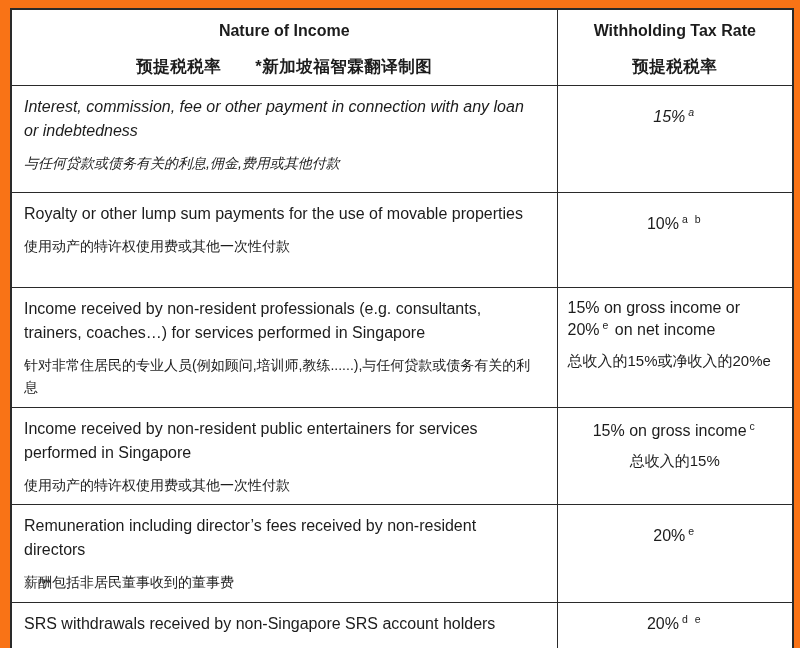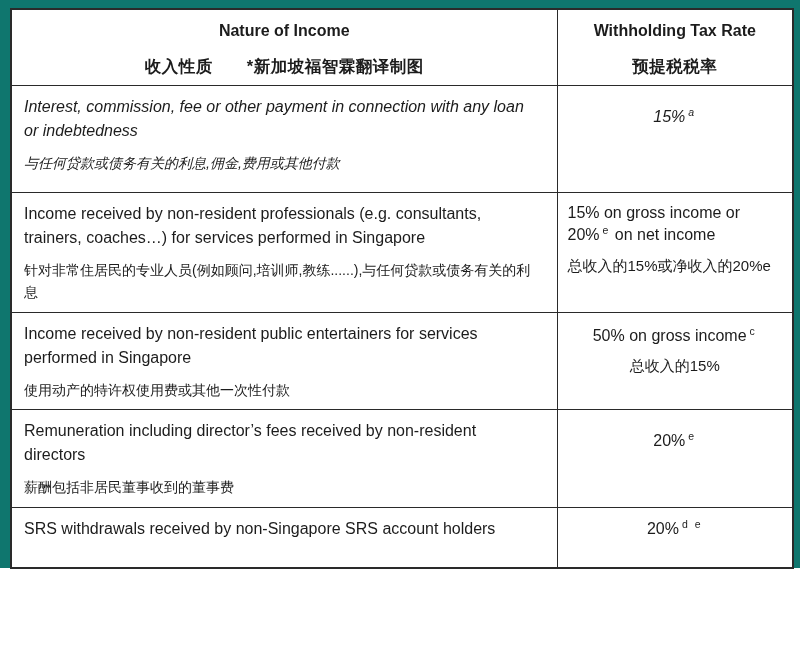--- a/index.html
+++ b/index.html
@@ -9,22 +9,22 @@
     width: 800px;
     height: 648px;
     overflow: hidden;
     font-family: "Liberation Sans", "DejaVu Sans", sans-serif;
     color: #1c1c1c;
     -webkit-font-smoothing: antialiased;
   }
   .page {
     position: relative;
     width: 800px;
-    height: 568px;
-    background: #0f766e;
+    height: 648px;
+    background: #f97316;
   }
   table.tax-table {
     position: absolute;
     left: 10px;
     top: 8px;
     width: 782px;
     border-collapse: collapse;
     table-layout: fixed;
     border: 2px solid #2a2a2a;
     background: #ffffff;
@@ -100,40 +100,49 @@
 <div class="page">
   <table class="tax-table">
     <colgroup>
       <col class="c1">
       <col class="c2">
     </colgroup>
     <thead>
       <tr class="hrow">
         <th class="hcell">
           <div class="hen">Nature of Income</div>
-          <div class="hzh">收入性质　　*新加坡福智霖翻译制图</div>
+          <div class="hzh">预提税税率　　*新加坡福智霖翻译制图</div>
         </th>
         <th class="hcell">
           <div class="hen">Withholding Tax Rate</div>
           <div class="hzh">预提税税率</div>
         </th>
       </tr>
     </thead>
     <tbody>
 
       <tr class="r0">
         <td class="income">
           <p class="en">Interest, commission, fee or other payment in connection with any loan or indebtedness</p>
           <p class="zh">与任何贷款或债务有关的利息,佣金,费用或其他付款</p>
         </td>
         <td class="rate top-pad">
           <span>15%</span><sup class="fn">a</sup>
         </td>
       </tr>
 
+      <tr class="r1">
+        <td class="income">
+          <p class="en">Royalty or other lump sum payments for the use of movable properties</p>
+          <p class="zh">使用动产的特许权使用费或其他一次性付款</p>
+        </td>
+        <td class="rate top-pad">
+          <span>10%</span><sup class="fn">a b</sup>
+        </td>
+      </tr>
 
       <tr class="r2">
         <td class="income">
           <p class="en">Income received by non-resident professionals (e.g. consultants, trainers, coaches…) for services performed in Singapore</p>
           <p class="zh">针对非常住居民的专业人员(例如顾问,培训师,教练......),与任何贷款或债务有关的利息</p>
         </td>
         <td class="rate left-align">
           <p class="en">
             <span>15% on gross income or</span><br>
             <span>20%</span><sup class="fn">e</sup><span> on net income</span>
@@ -142,21 +151,21 @@
         </td>
       </tr>
 
       <tr class="r3">
         <td class="income">
           <p class="en">Income received by non-resident public entertainers for services performed in Singapore</p>
           <p class="zh">使用动产的特许权使用费或其他一次性付款</p>
         </td>
         <td class="rate">
           <p class="en">
-            <span>50% on gross income</span><sup class="fn">c</sup>
+            <span>15% on gross income</span><sup class="fn">c</sup>
           </p>
           <p class="zh">总收入的15%</p>
         </td>
       </tr>
 
       <tr class="r4">
         <td class="income">
           <p class="en">Remuneration including director’s fees received by non-resident directors</p>
           <p class="zh">薪酬包括非居民董事收到的董事费</p>
         </td>

